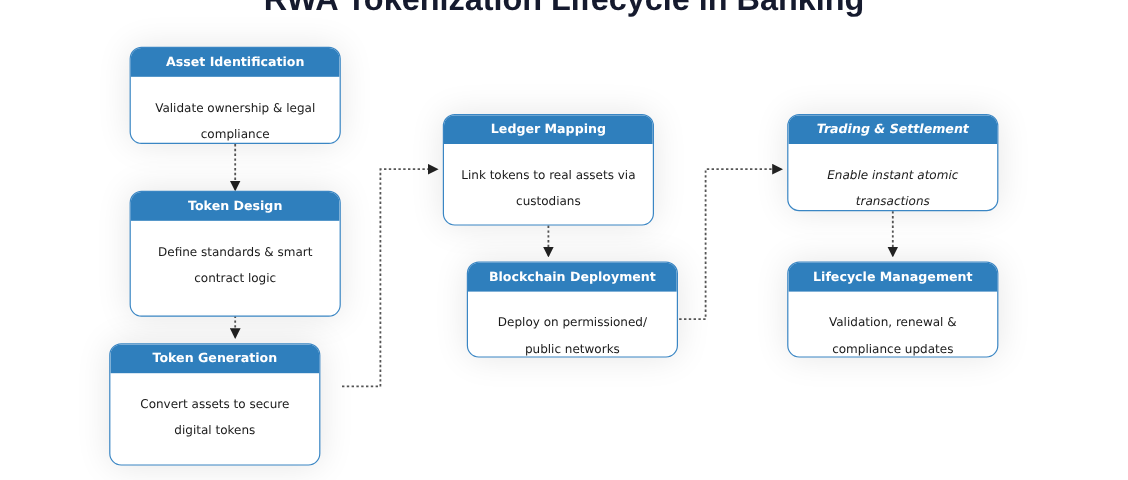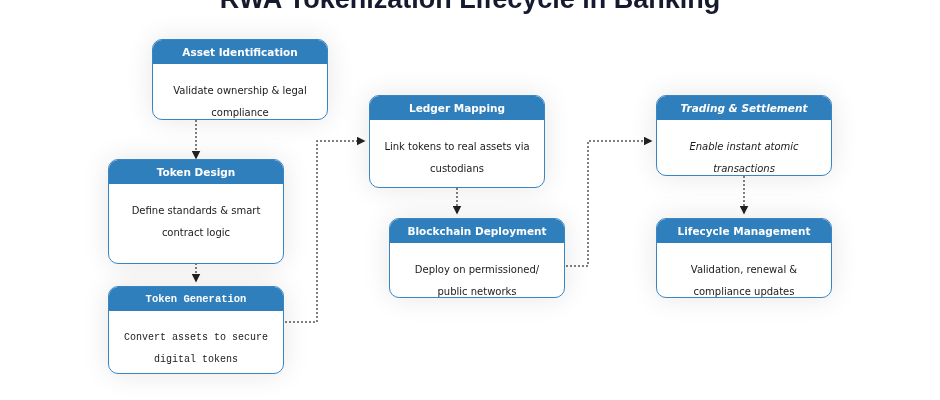--- a/index.html
+++ b/index.html
@@ -28,29 +28,29 @@
   <g stroke="#555" stroke-width="1.5" stroke-dasharray="2,2" fill="none">
     <path d="M196,120 L196,158" marker-end="url(#arr)"></path>
     <path d="M196,243 L196,281" marker-end="url(#arr)"></path>
     <path d="M285,322 L317,322 L317,141 L364,141" marker-end="url(#arr)"></path>
     <path d="M457,176 L457,213" marker-end="url(#arr)"></path>
     <path d="M546,266 L588,266 L588,141 L651,141" marker-end="url(#arr)"></path>
     <path d="M744,176 L744,213" marker-end="url(#arr)"></path>
   </g>
 </svg>
 
-<div class="box" style="left:108px;top:39px;height:81px;margin-left:44px;">
+<div class="box" style="left:108px;top:39px;height:81px;">
   <div class="hdr">Asset Identification</div>
   <div class="body">Validate ownership &amp; legal compliance</div>
 </div>
 <div class="box" style="left:108px;top:159px;height:105px;">
   <div class="hdr">Token Design</div>
   <div class="body">Define standards &amp; smart contract logic</div>
 </div>
-<div class="box" style="left:108px;top:286px;height:88px;font-family:Liberation Mono, monospace;">
+<div class="box" style="left:91px;top:286px;height:102px;">
   <div class="hdr">Token Generation</div>
   <div class="body">Convert assets to secure digital tokens</div>
 </div>
 <div class="box" style="left:369px;top:95px;height:93px;">
   <div class="hdr">Ledger Mapping</div>
   <div class="body">Link tokens to real assets via custodians</div>
 </div>
 <div class="box" style="left:389px;top:218px;height:80px;">
   <div class="hdr">Blockchain Deployment</div>
   <div class="body">Deploy on permissioned/ public networks</div>

